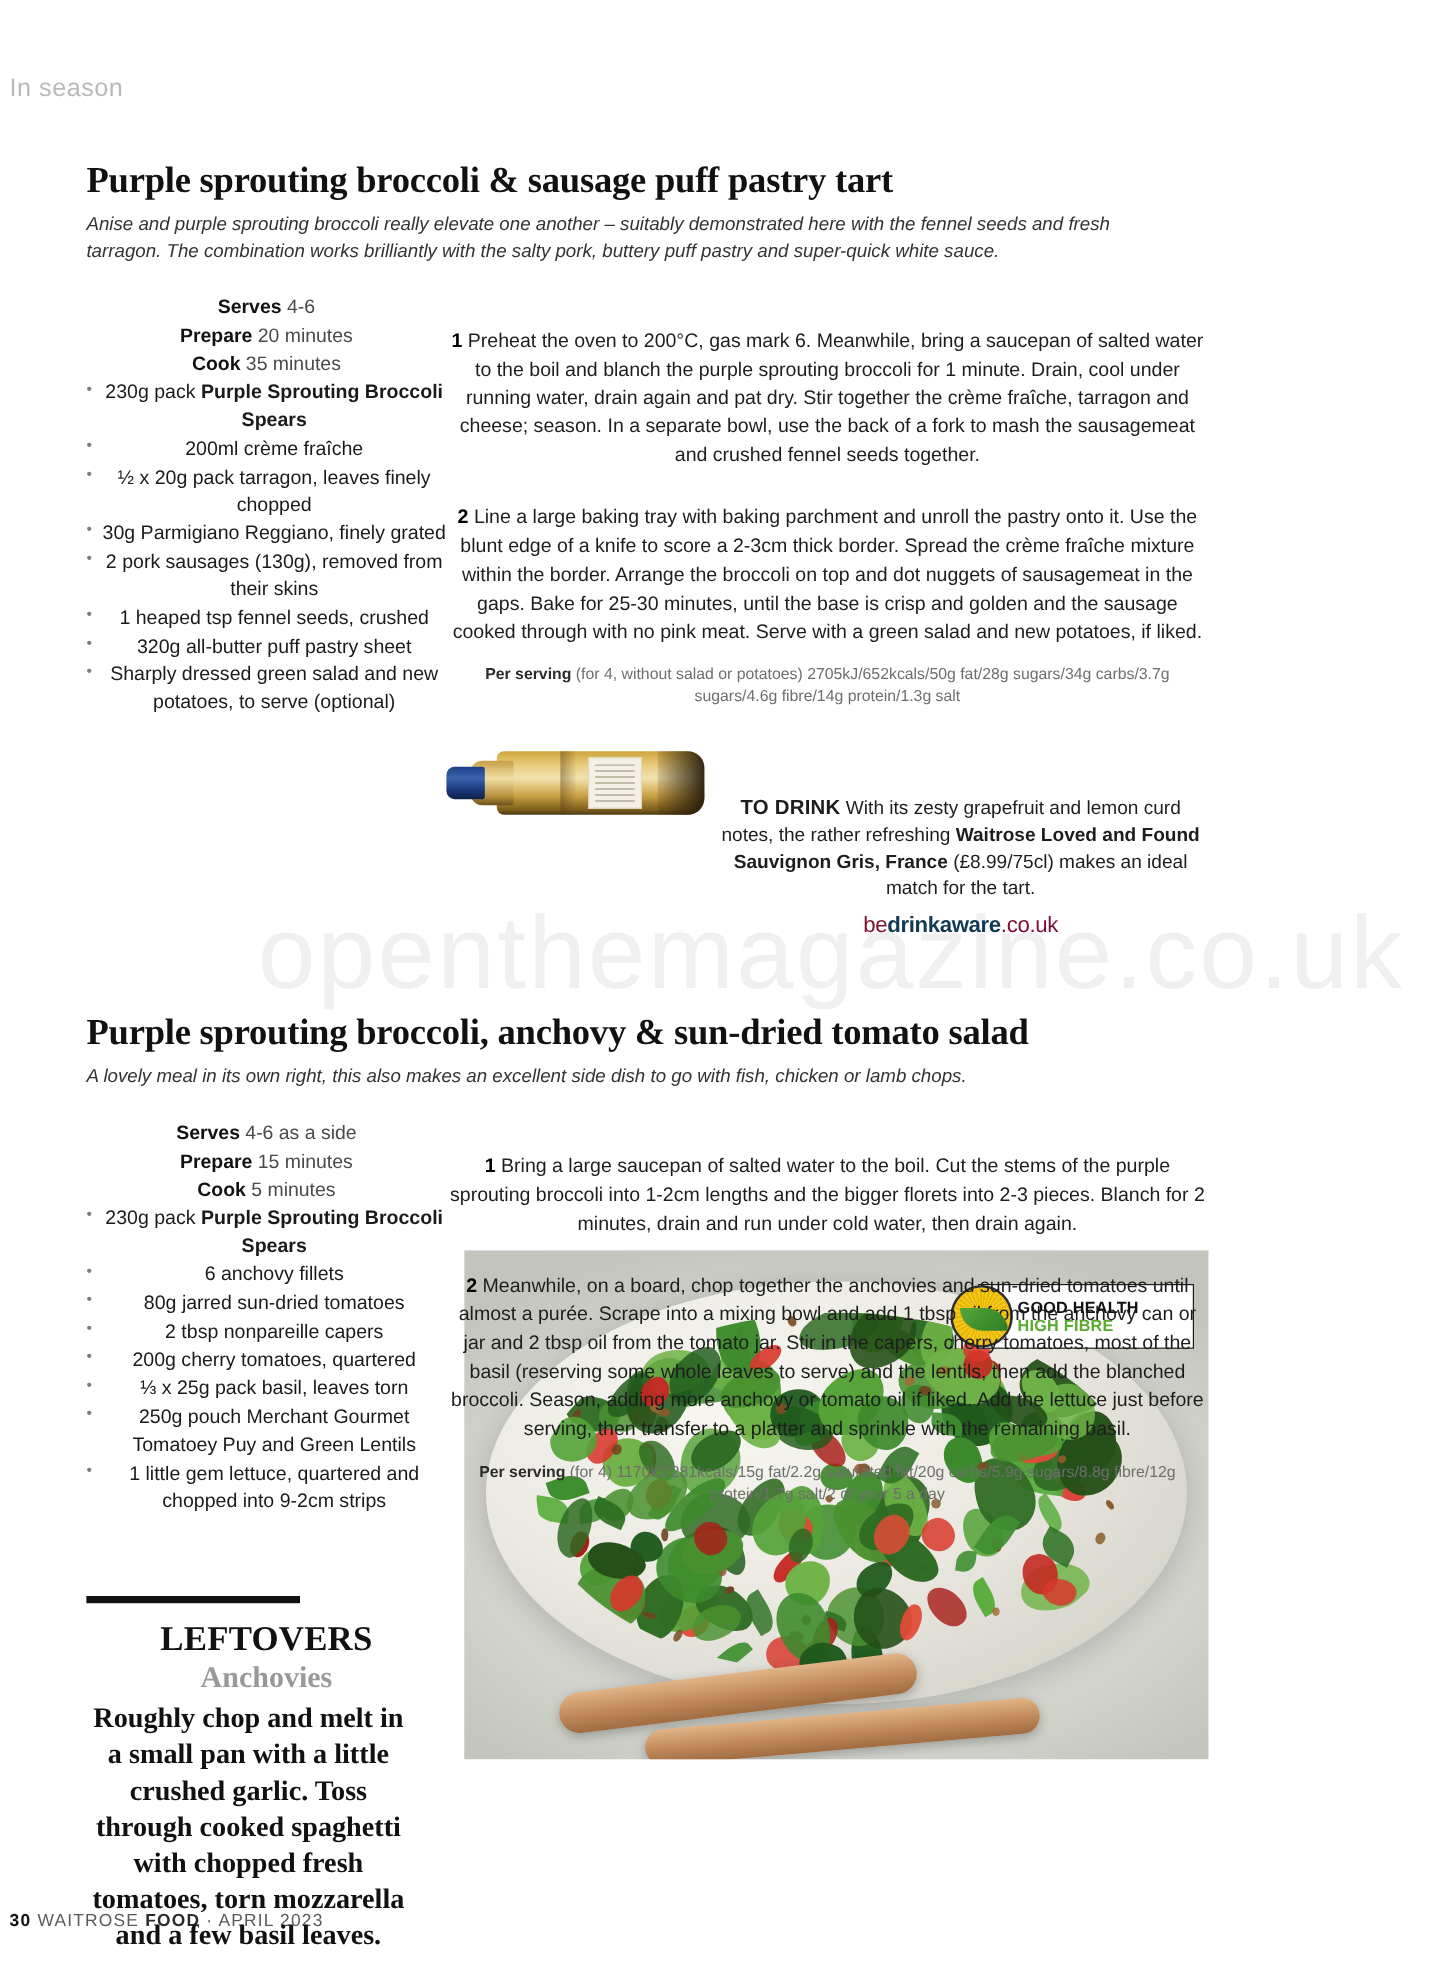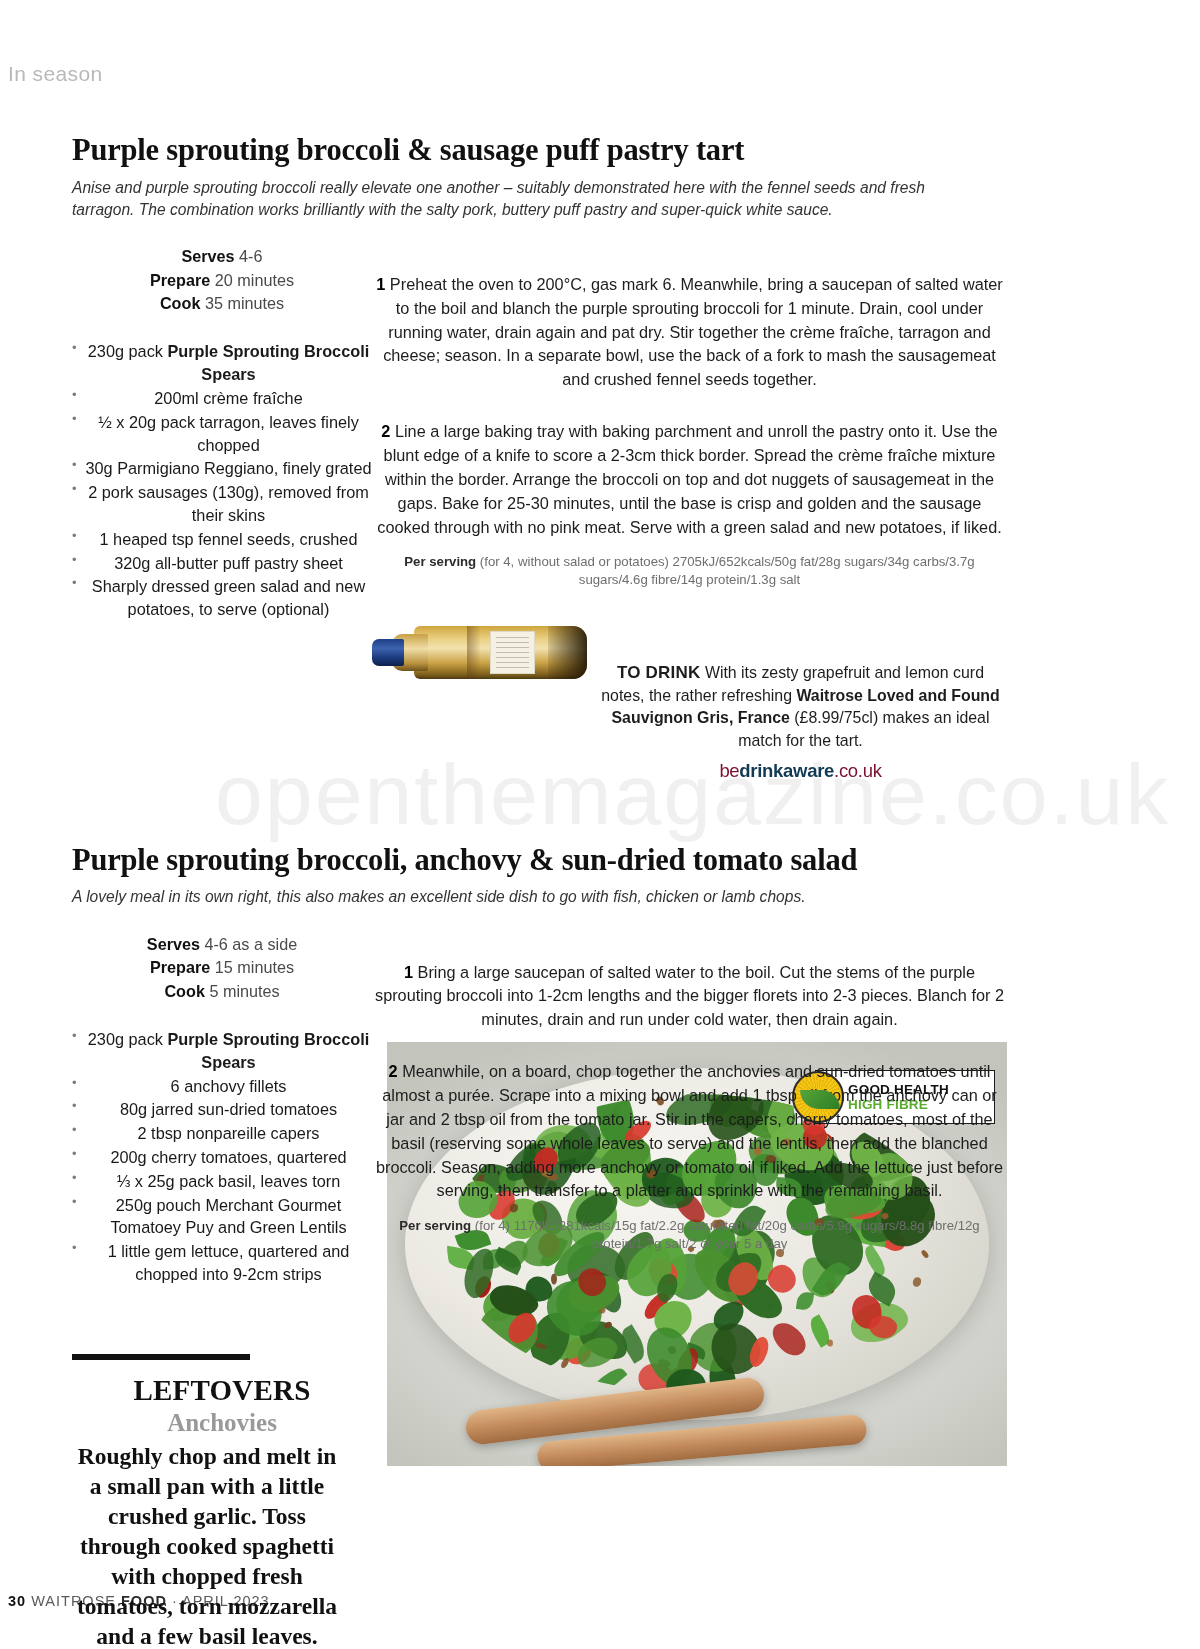--- a/index.html
+++ b/index.html
@@ -88,21 +88,20 @@
   
   .meta-line {
     font-size: 16.2px;
     line-height: 1.47;
     color: #4a4a4a;
   }
   .meta-line b { color: #111; font-weight: bold; }
 
   
   .ingredients {
-    margin-top: 24px;
     list-style: none;
   }
   .ingredients li {
     font-size: 16.3px;
     line-height: 1.40;
     color: #1a1a1a;
     padding-left: 13px;
     position: relative;
     margin-bottom: 1px;
   }

